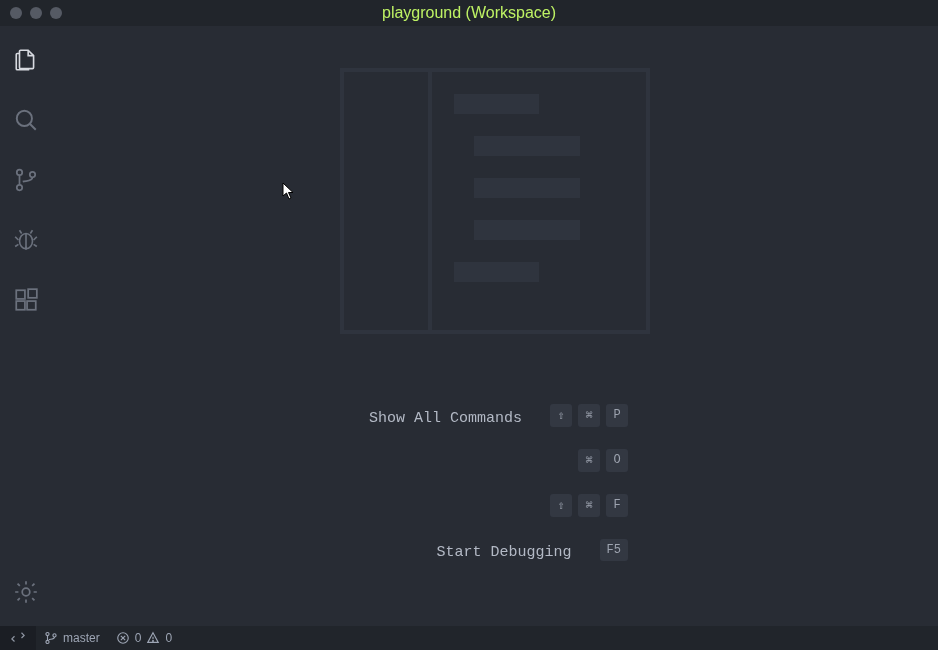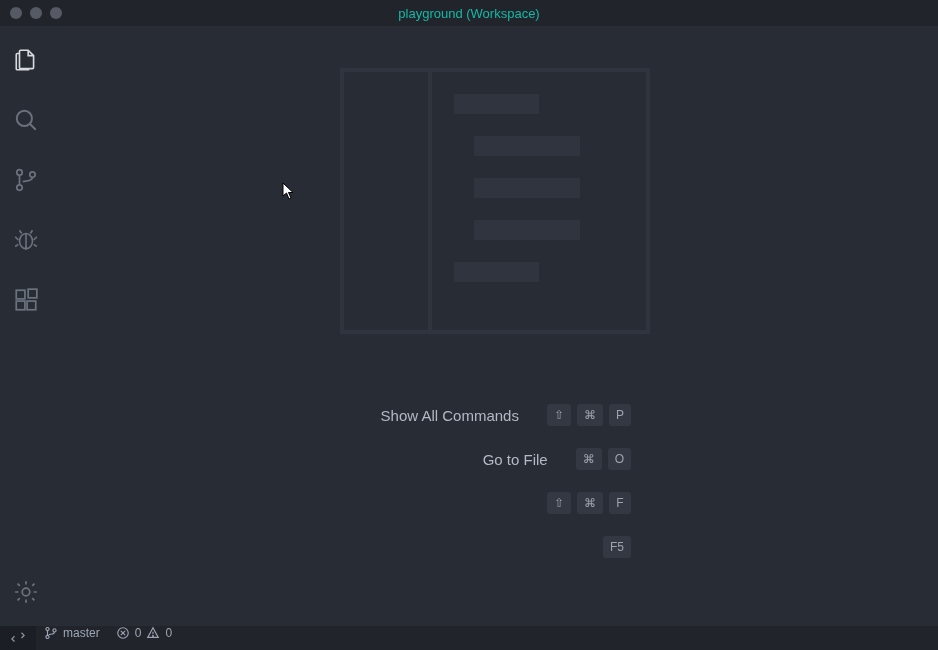--- a/index.html
+++ b/index.html
@@ -29,22 +29,22 @@
       height: 12px;
       border-radius: 50%;
     }
     .tl-close { background: #555a64; }
     .tl-min { background: #555a64; }
     .tl-max { background: #555a64; }
     .window-title {
       position: absolute;
       left: 50%;
       transform: translateX(-50%);
-      font-size: 13px;
-      color: #14b8a6;
+      font-size: 16px;
+      color: #bef264;
     }
     .main-area {
       display: flex;
       height: calc(100% - 26px - 24px);
     }
     .activity-bar {
       width: 52px;
       background: #282c34;
       display: flex;
       flex-direction: column;
@@ -105,23 +105,24 @@
     .wm-short { width: 50%; }
     .wm-mid { width: 62%; margin-left: 12%; }
     .wm-long { width: 62%; margin-left: 12%; }
     .commands-table {
       display: flex;
       flex-direction: column;
       gap: 22px;
     }
     .command-row {
       display: flex;
-      align-items: center;
+      align-items: flex-end;
       justify-content: flex-end;
       gap: 28px;
+      font-family: Liberation Mono, monospace;
     }
     .command-label {
       color: #b3b9c5;
       font-size: 15px;
       min-width: 160px;
       text-align: right;
     }
     .keybinding {
       display: flex;
       gap: 6px;
@@ -147,21 +148,21 @@
     .status-remote {
       width: 36px;
       height: 24px;
       background: #1b1e24;
       display: flex;
       align-items: center;
       justify-content: center;
     }
     .status-item {
       display: flex;
-      align-items: flex-start;
+      align-items: center;
       padding: 0 8px;
       gap: 5px;
       cursor: pointer;
       height: 100%;
     }
     .status-item svg { width: 14px; height: 14px; }
     .cursor {
       position: absolute;
       left: 282px;
       top: 182px;
@@ -253,34 +254,34 @@
     <div class="commands-table">
       <div class="command-row">
         <span class="command-label">Show All Commands</span>
         <span class="keybinding">
           <span class="key">⇧</span>
           <span class="key">⌘</span>
           <span class="key">P</span>
         </span>
       </div>
       <div class="command-row">
-        <span class="command-label">Go to File</span>
         <span class="keybinding">
           <span class="key">⌘</span>
           <span class="key">O</span>
         </span>
       </div>
       <div class="command-row">
         <span class="keybinding">
           <span class="key">⇧</span>
           <span class="key">⌘</span>
           <span class="key">F</span>
         </span>
       </div>
       <div class="command-row">
+        <span class="command-label">Start Debugging</span>
         <span class="keybinding">
           <span class="key">F5</span>
         </span>
       </div>
     </div>
   </div>
 </div>
 
 <div class="status-bar">
   <div class="status-remote">

